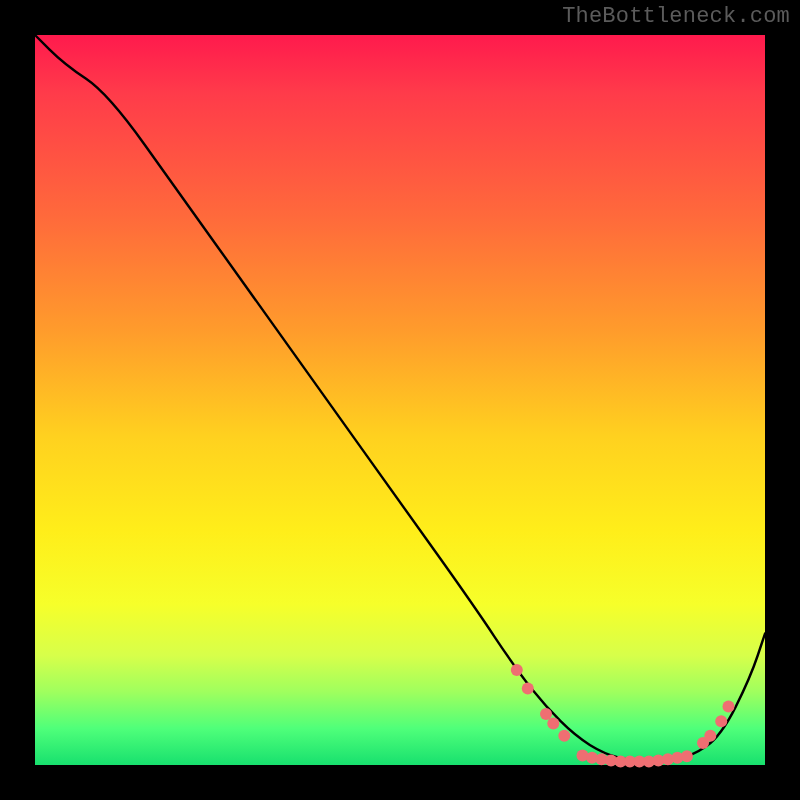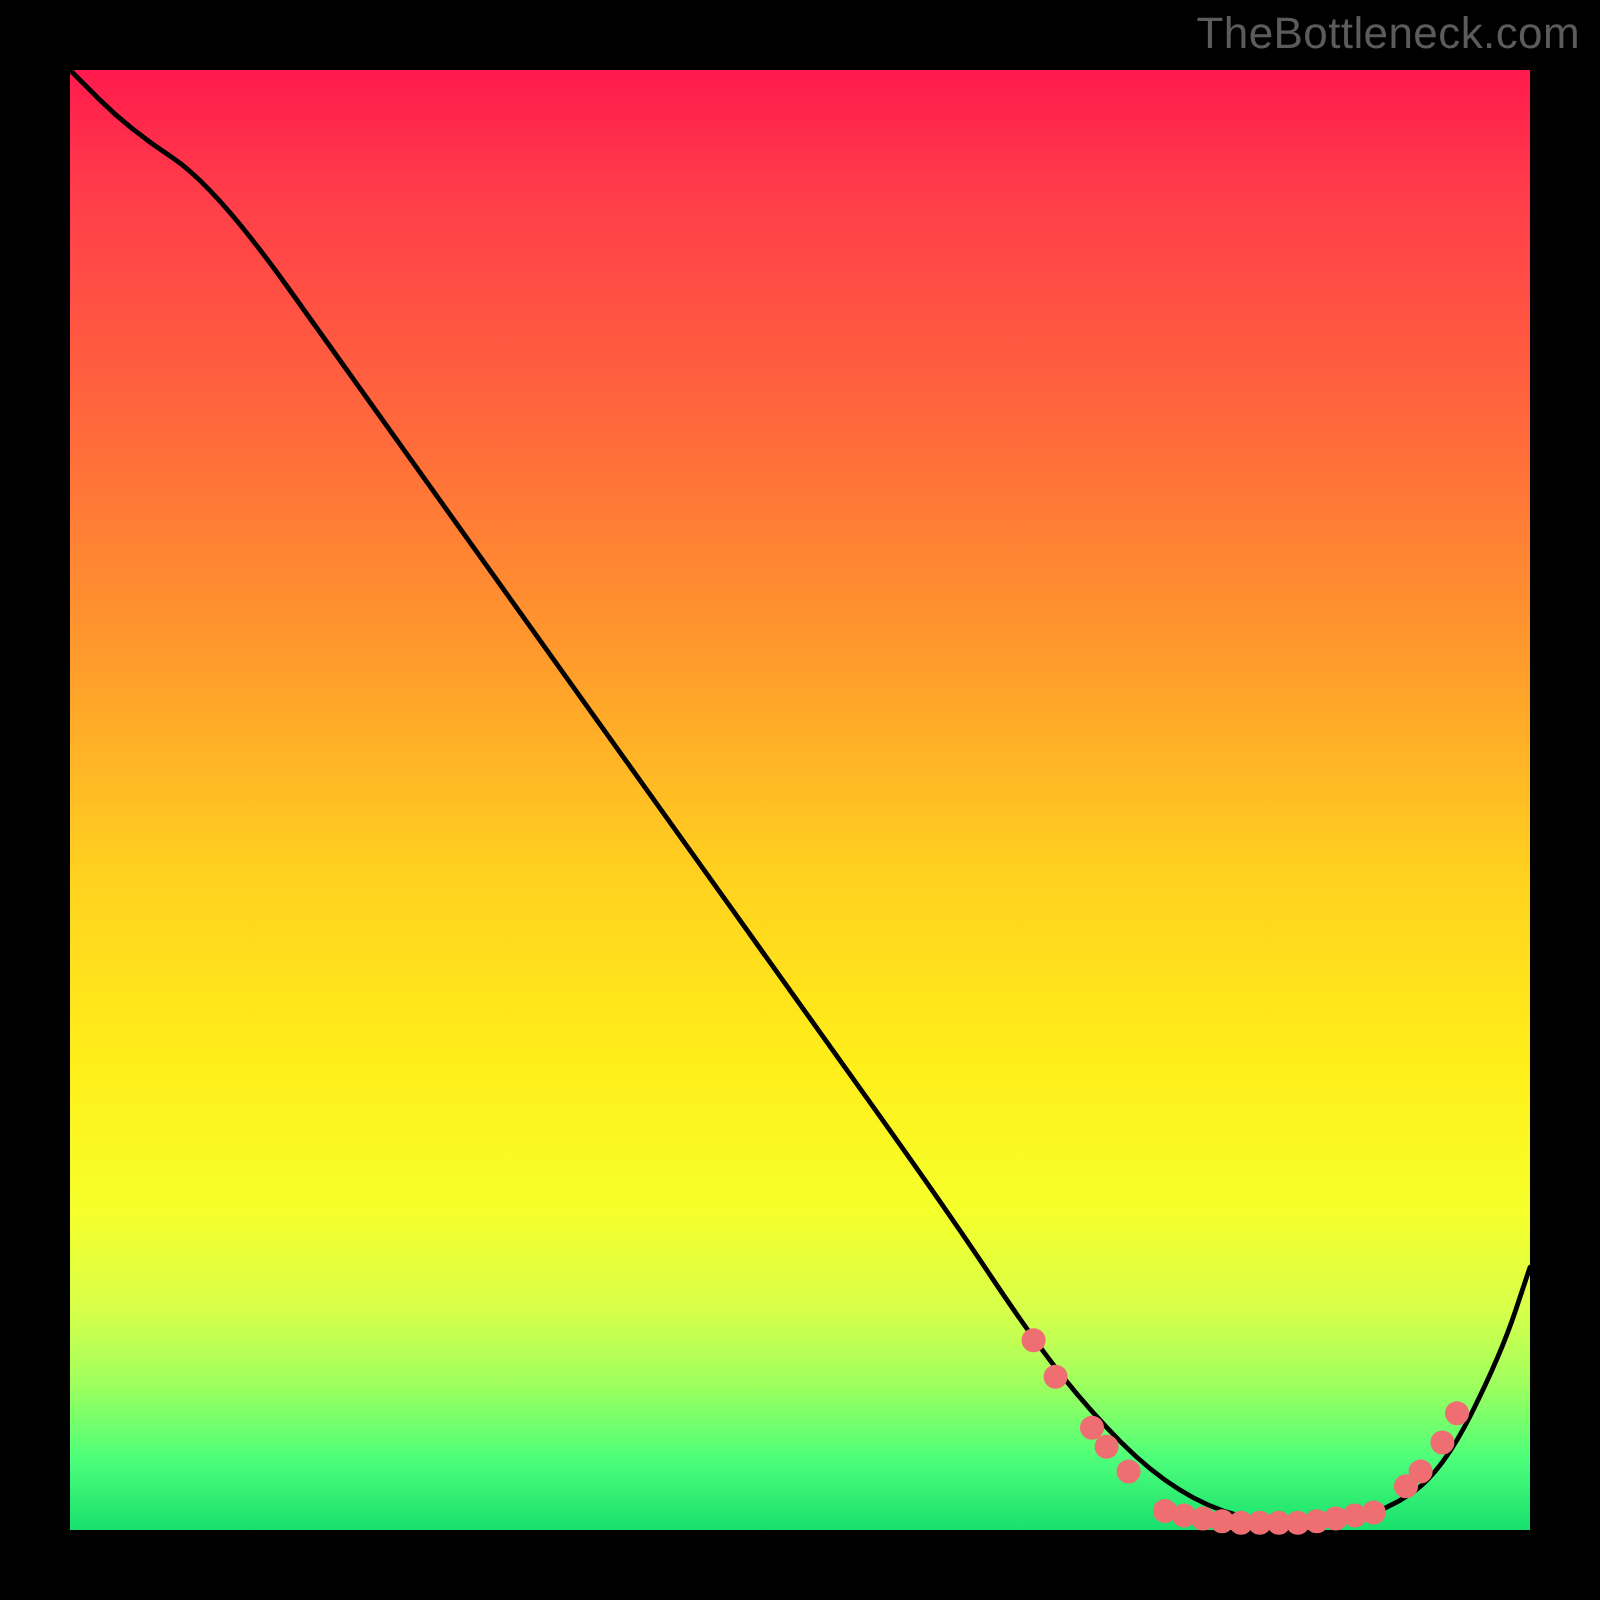--- a/index.html
+++ b/index.html
@@ -9,20 +9,21 @@
     height: 800px;
     background: #000;
     overflow: hidden;
     font-family: Arial, Helvetica, sans-serif;
   }
   .frame {
     position: relative;
     width: 800px;
     height: 800px;
     background: #000;
+    font-family: Liberation Mono, monospace;
   }
   .watermark {
     position: absolute;
     top: 4px;
     right: 10px;
     color: #5b5b5b;
     font-size: 22px;
     font-weight: 500;
     letter-spacing: 0.2px;
     user-select: none;

